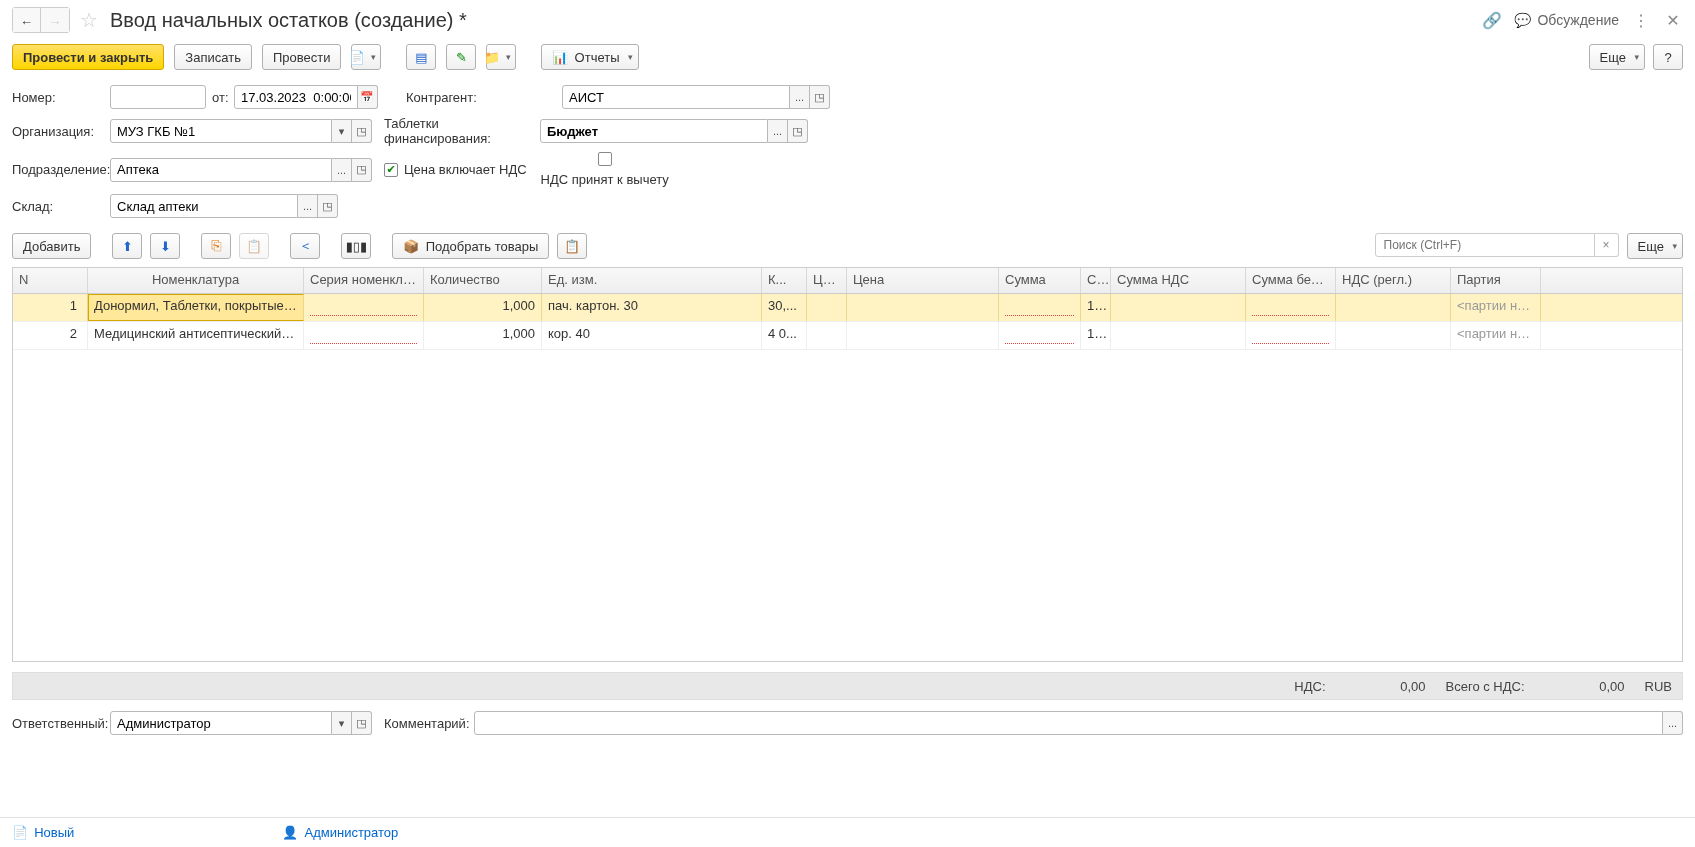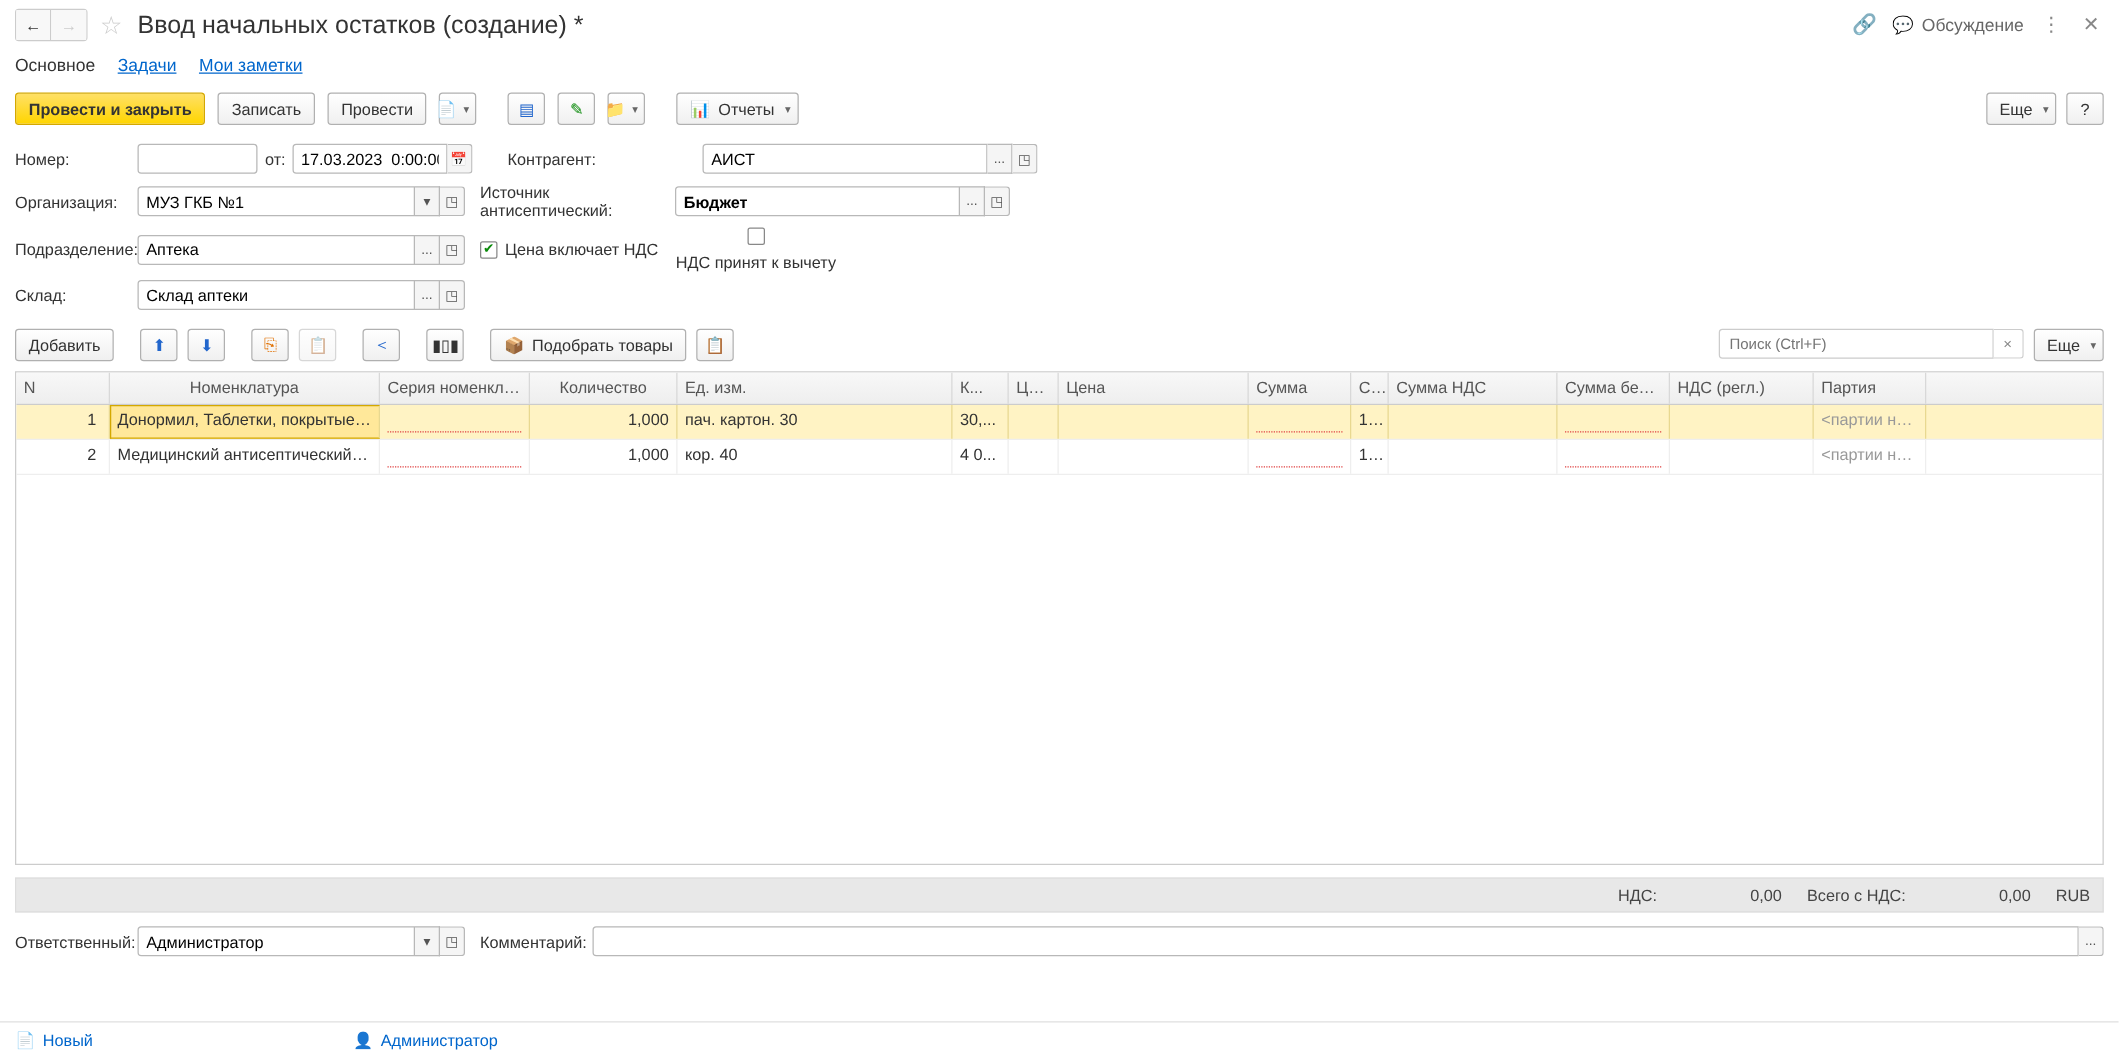--- a/index.html
+++ b/index.html
@@ -121,25 +121,20 @@
       <div class="ticon">🔗</div>
       <div class="discuss">
         <span>💬</span>
         <span>Обсуждение</span>
       </div>
       <div class="ticon dots-icon"></div>
       <div class="ticon">✕</div>
     </div>
   </div>
 
-  <div class="tabs">
-    <div class="tab active">Основное</div>
-    <div class="tab link">Задачи</div>
-    <div class="tab link">Мои заметки</div>
-  </div>
 
   <div class="toolbar">
     <button class="btn btn-primary">Провести и закрыть</button>
     <button class="btn">Записать</button>
     <button class="btn">Провести</button>
     <button class="btn btn-small btn-dd">
         <span class="blue-icon">📄</span>
       </button>
     <div class="sep"></div>
     <button class="btn btn-small">
@@ -187,21 +182,21 @@
       <span class="label">Организация:</span>
       <div class="input-group">
         <input class="input" style="width: 222px;" value="МУЗ ГКБ №1">
         <div class="mini-btn">
             <span>▾</span>
           </div>
         <div class="mini-btn">
             <span>◳</span>
           </div>
       </div>
-      <span class="label label-wide2" style="margin-left:12px;width:156px;">Источник антисептический:</span>
+      <span class="label label-wide2" style="margin-left:12px;width:156px;">Таблетки финансирования:</span>
       <div class="input-group">
         <input class="input" style="width: 228px; font-weight: bold;" value="Бюджет">
         <div class="mini-btn">...</div>
         <div class="mini-btn">
             <span>◳</span>
           </div>
       </div>
     </div>
 
     <div class="form-row">
@@ -219,21 +214,21 @@
       </label>
       <label class="check" style="margin-left:14px;flex-direction:column;">
         <span class="checkbox"></span>
         <span>НДС принят к вычету</span>
       </label>
     </div>
 
     <div class="form-row">
       <span class="label">Склад:</span>
       <div class="input-group">
-        <input class="input" style="width: 222px;" value="Склад аптеки">
+        <input class="input" style="width: 188px;" value="Склад аптеки">
         <div class="mini-btn">...</div>
         <div class="mini-btn">
             <span>◳</span>
           </div>
       </div>
     </div>
   </div>
 
   <div class="sub-toolbar">
     <button class="btn">Добавить</button>
@@ -274,21 +269,21 @@
       </div>
       <button class="btn btn-dd">Еще</button>
     </div>
   </div>
 
   <div class="table-wrap">
     <div class="thead">
       <div class="th col-n" style="text-align:left;">N</div>
       <div class="th col-nom">Номенклатура</div>
       <div class="th col-ser">Серия номенкла...</div>
-      <div class="th col-qty" style="text-align:center;">Количество</div>
+      <div class="th col-qty" style="text-align:left;">Количество</div>
       <div class="th col-unit">Ед. изм.</div>
       <div class="th col-koef">К...</div>
       <div class="th col-ce">Це...</div>
       <div class="th col-price">Цена</div>
       <div class="th col-sum">Сумма</div>
       <div class="th col-st">С...</div>
       <div class="th col-snds">Сумма НДС</div>
       <div class="th col-sbez">Сумма без ...</div>
       <div class="th col-ndsr">НДС (регл.)</div>
       <div class="th col-part">Партия</div>

